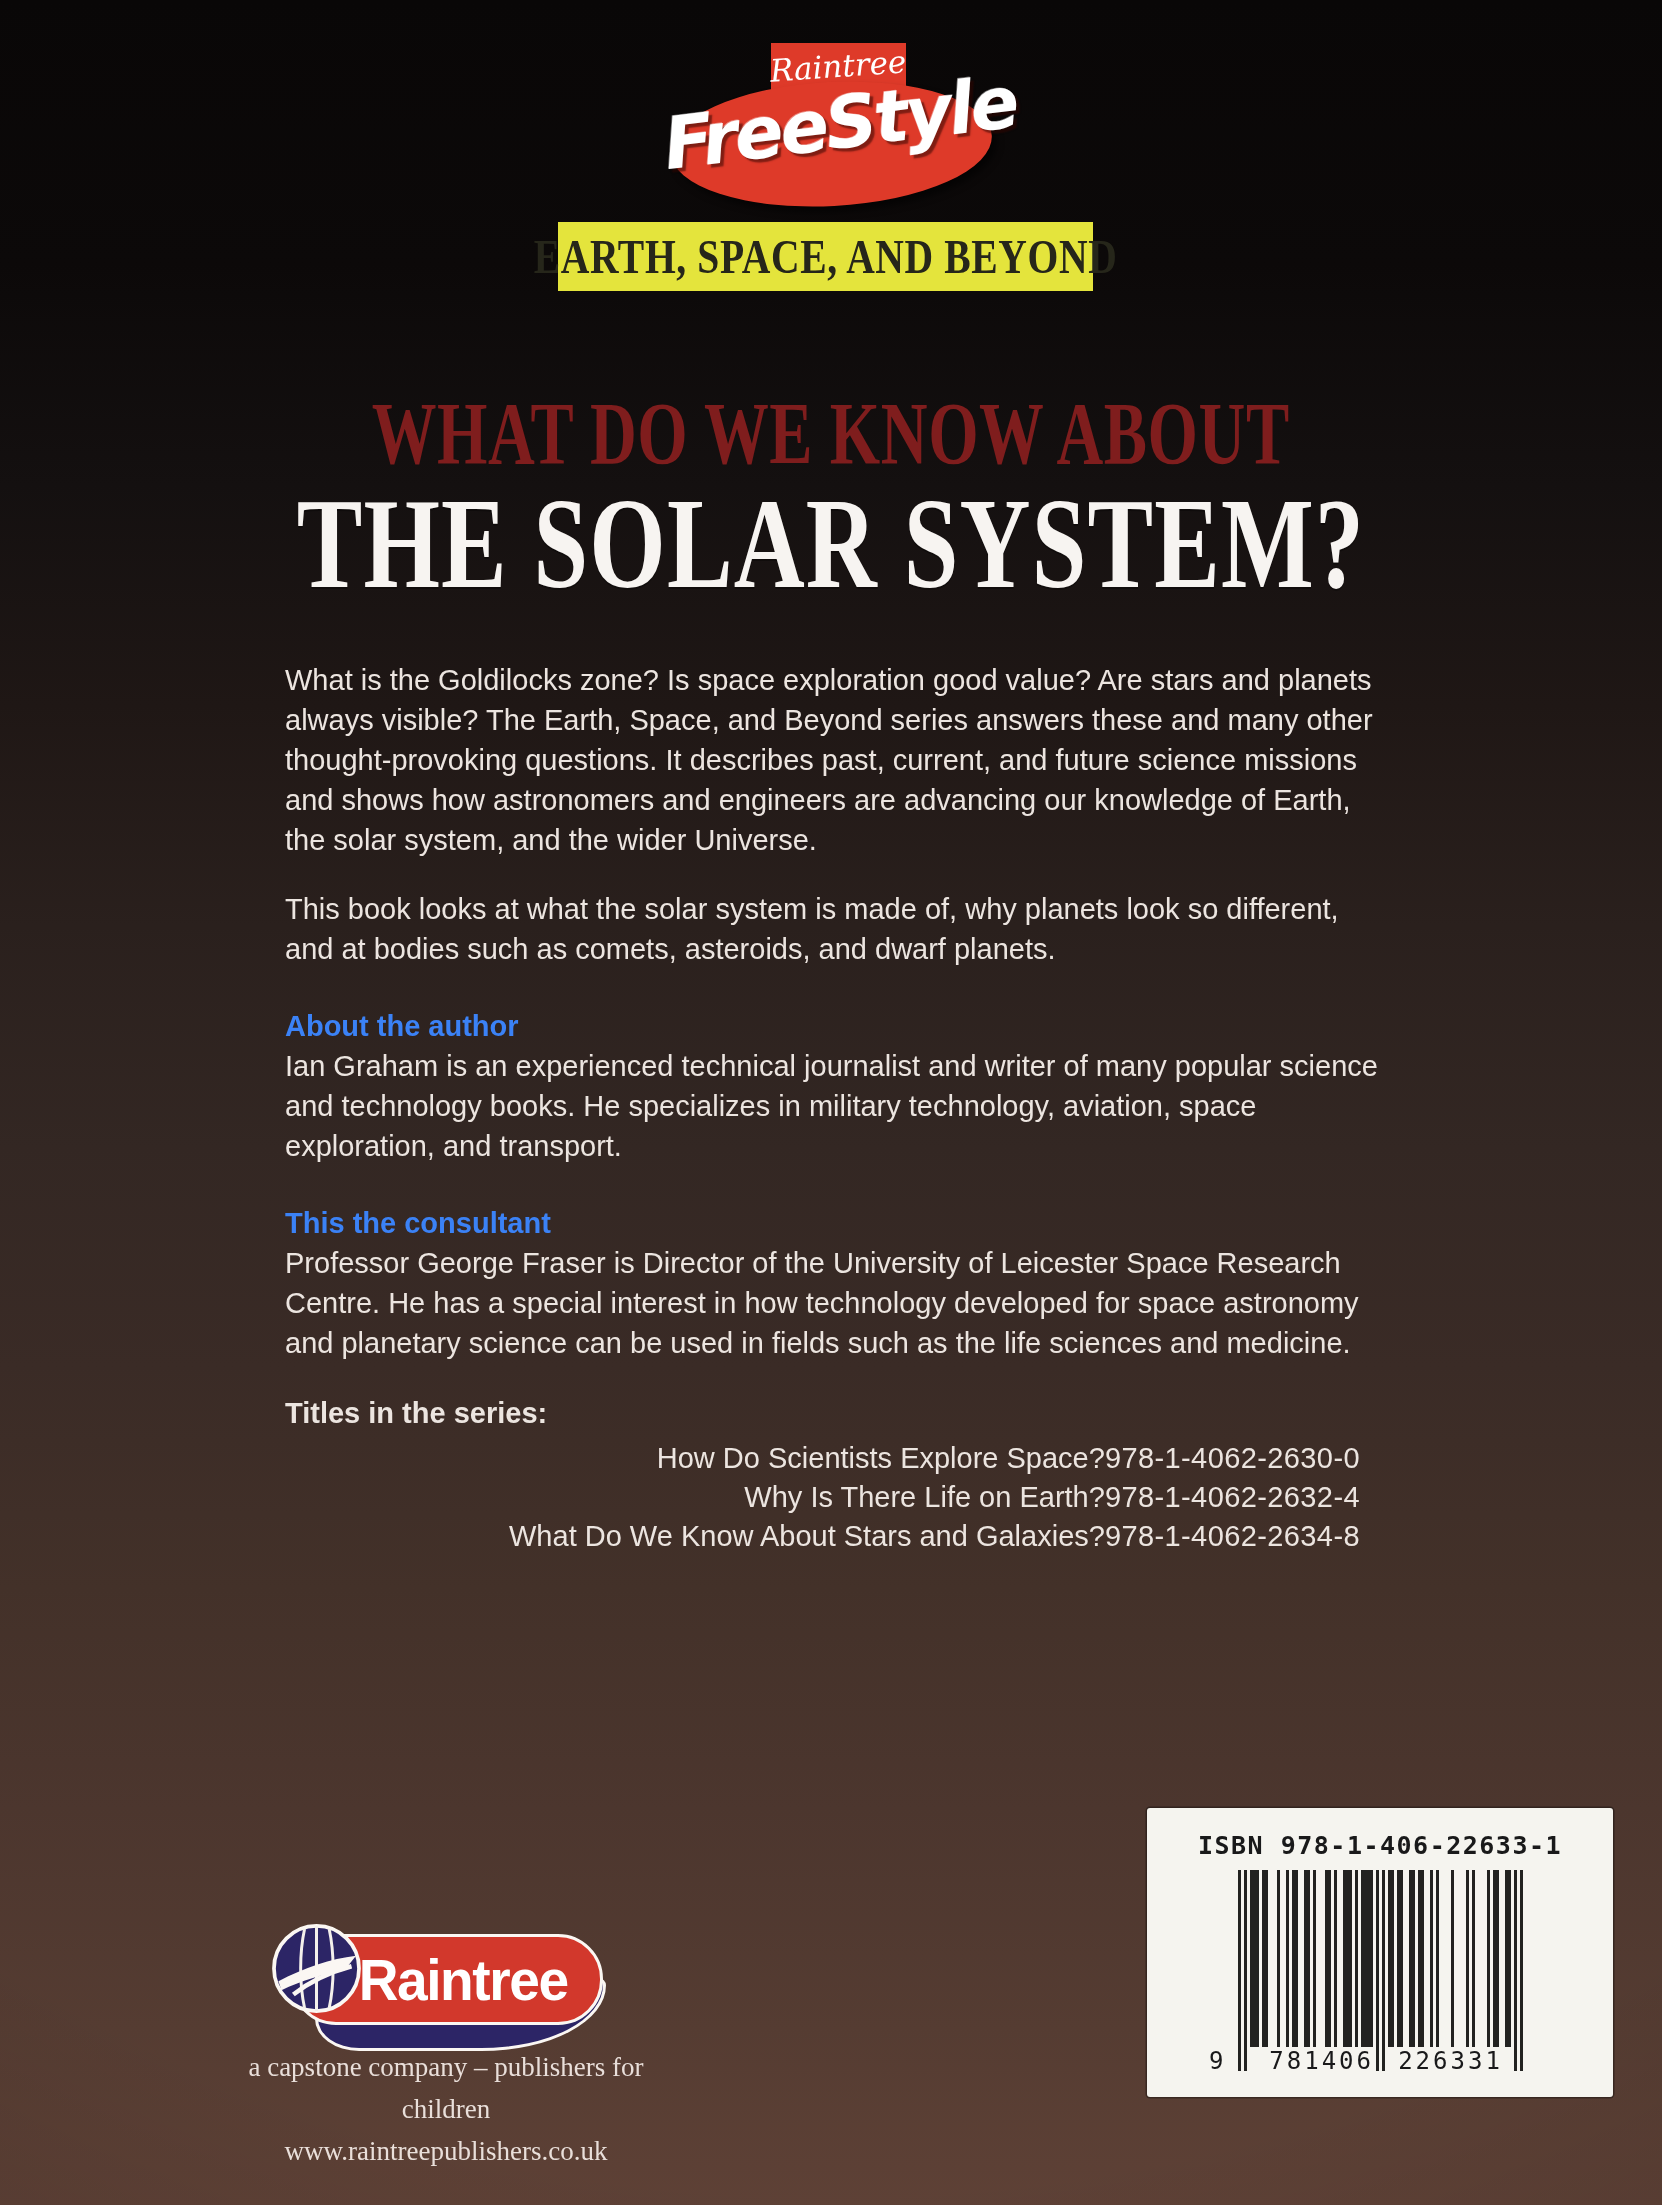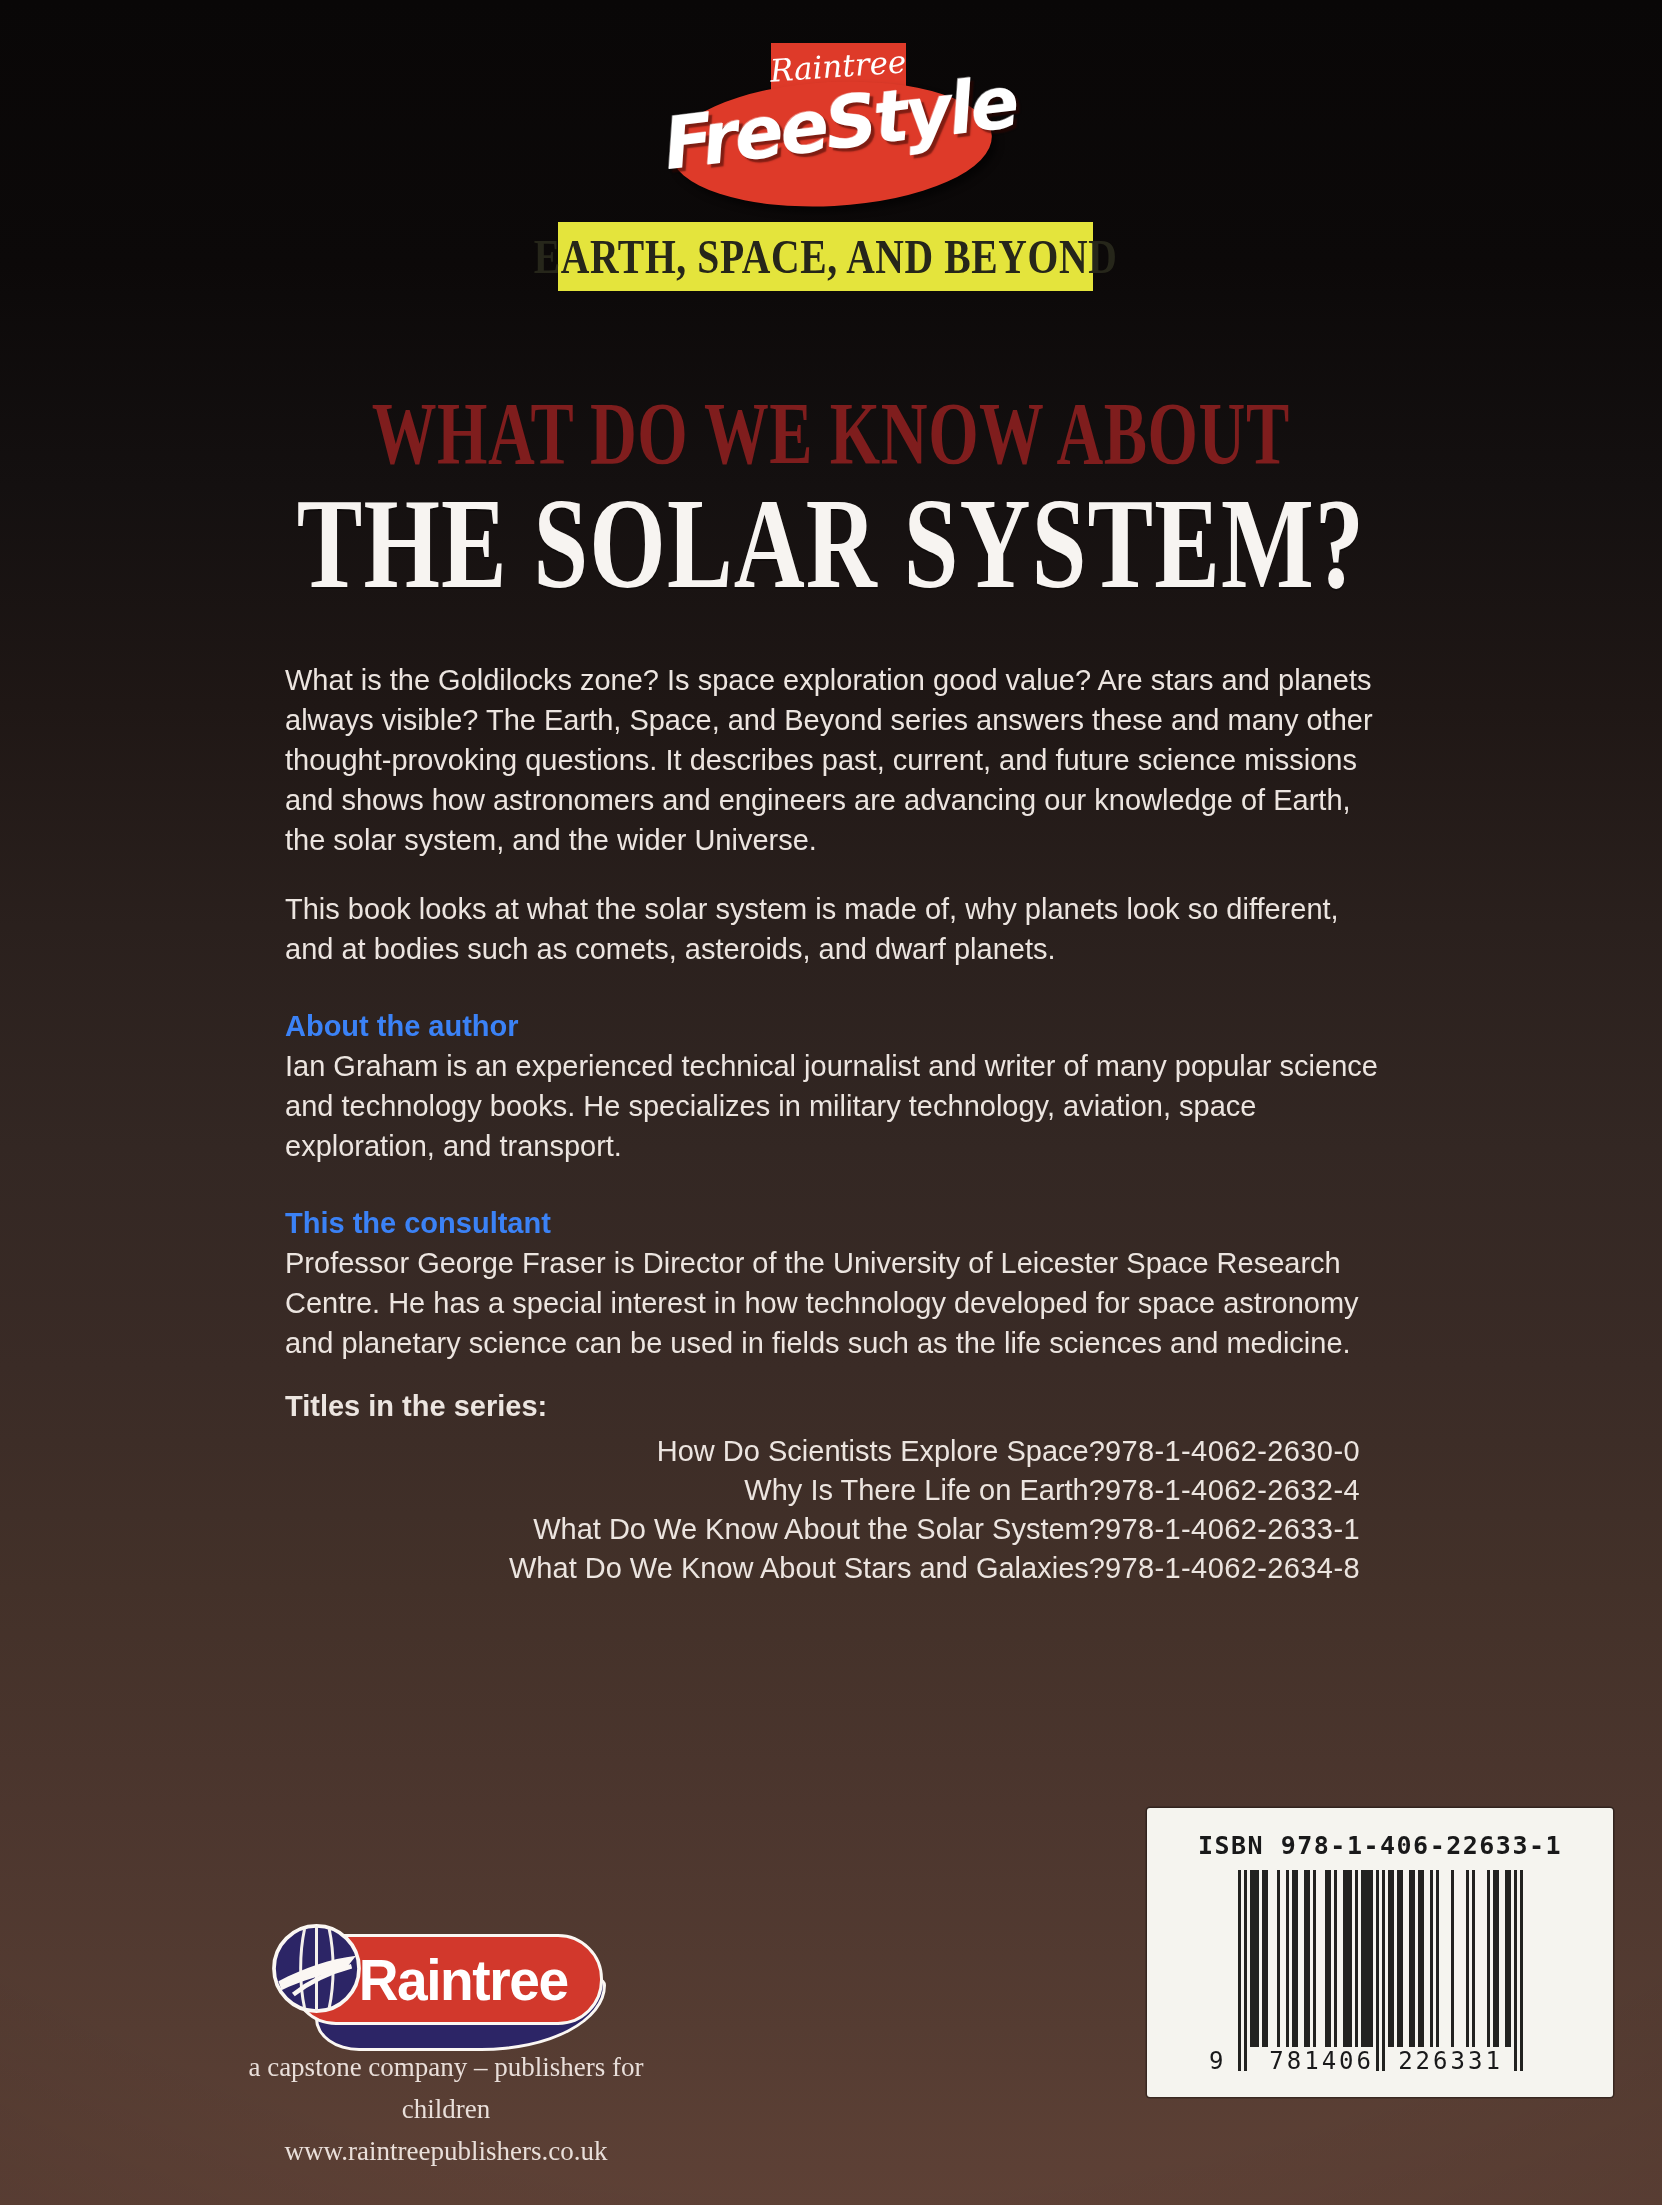--- a/index.html
+++ b/index.html
@@ -40,21 +40,21 @@
   .main-title span{display:inline-block;font-family:"Liberation Serif", serif;font-weight:bold;
     font-size:126px;letter-spacing:1.5px;transform:scale(.78,1.02);white-space:nowrap;
     text-shadow:0 2.2px 0 rgba(0,0,0,.3);}
 
   
   .copy{position:absolute;left:285px;top:660px;width:1102px;color:#ece5e0;
     font-size:29px;line-height:40px;}
   .copy p{margin:0 0 28.5px 0;}
   .copy h3{margin:37px 0 0 0;font-size:29px;line-height:40px;font-weight:bold;color:#3b82f6;}
   .copy .h-body{margin:0 0 0 0;}
-  .series-head{margin:23px 0 6px 0;font-weight:bold;}
+  .series-head{margin:30px 0 6px 0;font-weight:bold;}
   .series-row{display:flex;justify-content:flex-end;line-height:39px;}
   .series-row .isbn{margin-right:27px;letter-spacing:0.4px;}
 
   
   .barcode-panel{position:absolute;left:1147px;top:1808px;width:466px;height:289px;
     background:#f5f4ef;border-radius:3px;box-shadow:0 0 0 1.5px rgba(0,0,0,.35);}
   .isbn-line{margin-top:22.5px;text-align:center;font-family:"DejaVu Sans Mono", monospace;
     font-size:25px;letter-spacing:1.5px;color:#19191a;font-weight:bold;}
   .bars-wrap{position:relative;width:297px;margin:10.5px auto 0 auto;height:225px;}
   .bars-wrap svg{display:block;margin:0 auto;}
@@ -111,24 +111,20 @@
 
   <div class="series-head">Titles in the series:</div>
   <div>
     <div class="series-row">
       <span>How Do Scientists Explore Space?</span>
       <span class="isbn">978-1-4062-2630-0</span>
     </div>
     <div class="series-row">
       <span>Why Is There Life on Earth?</span>
       <span class="isbn">978-1-4062-2632-4</span>
-    </div>
-    <div class="series-row">
-      <span>What Do We Know About the Solar System?</span>
-      <span class="isbn">978-1-4062-2633-1</span>
     </div>
     <div class="series-row">
       <span>What Do We Know About Stars and Galaxies?</span>
       <span class="isbn">978-1-4062-2634-8</span>
     </div>
   </div>
 </div>
 
 <div class="barcode-panel">
   <div class="isbn-line">ISBN 978-1-406-22633-1</div>

